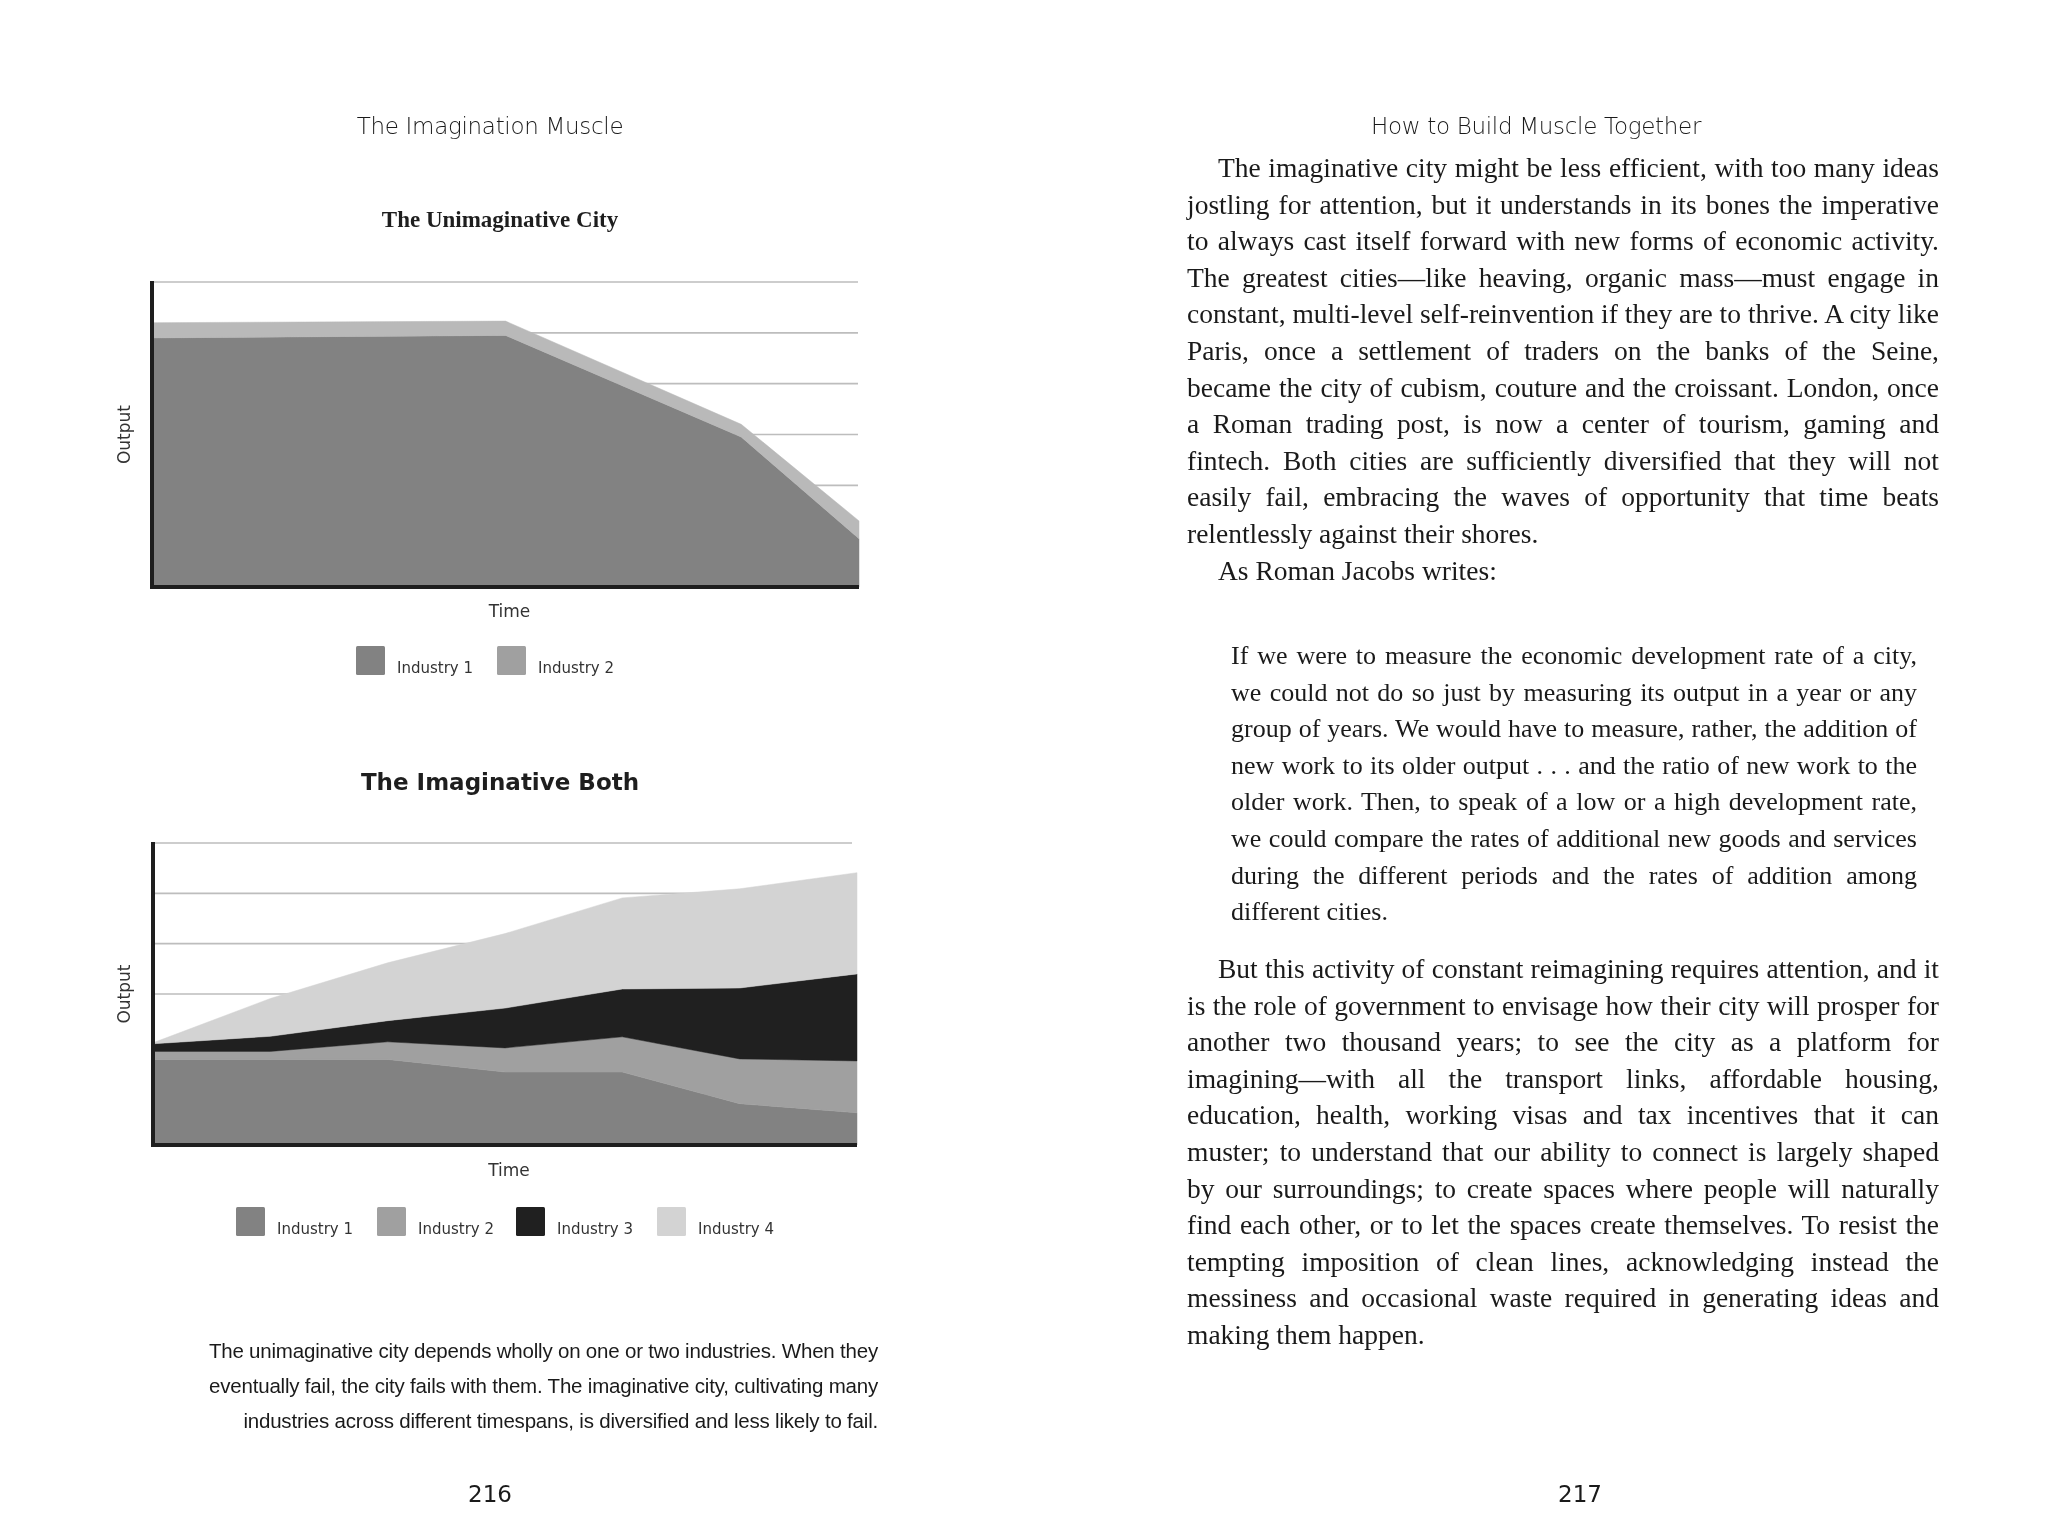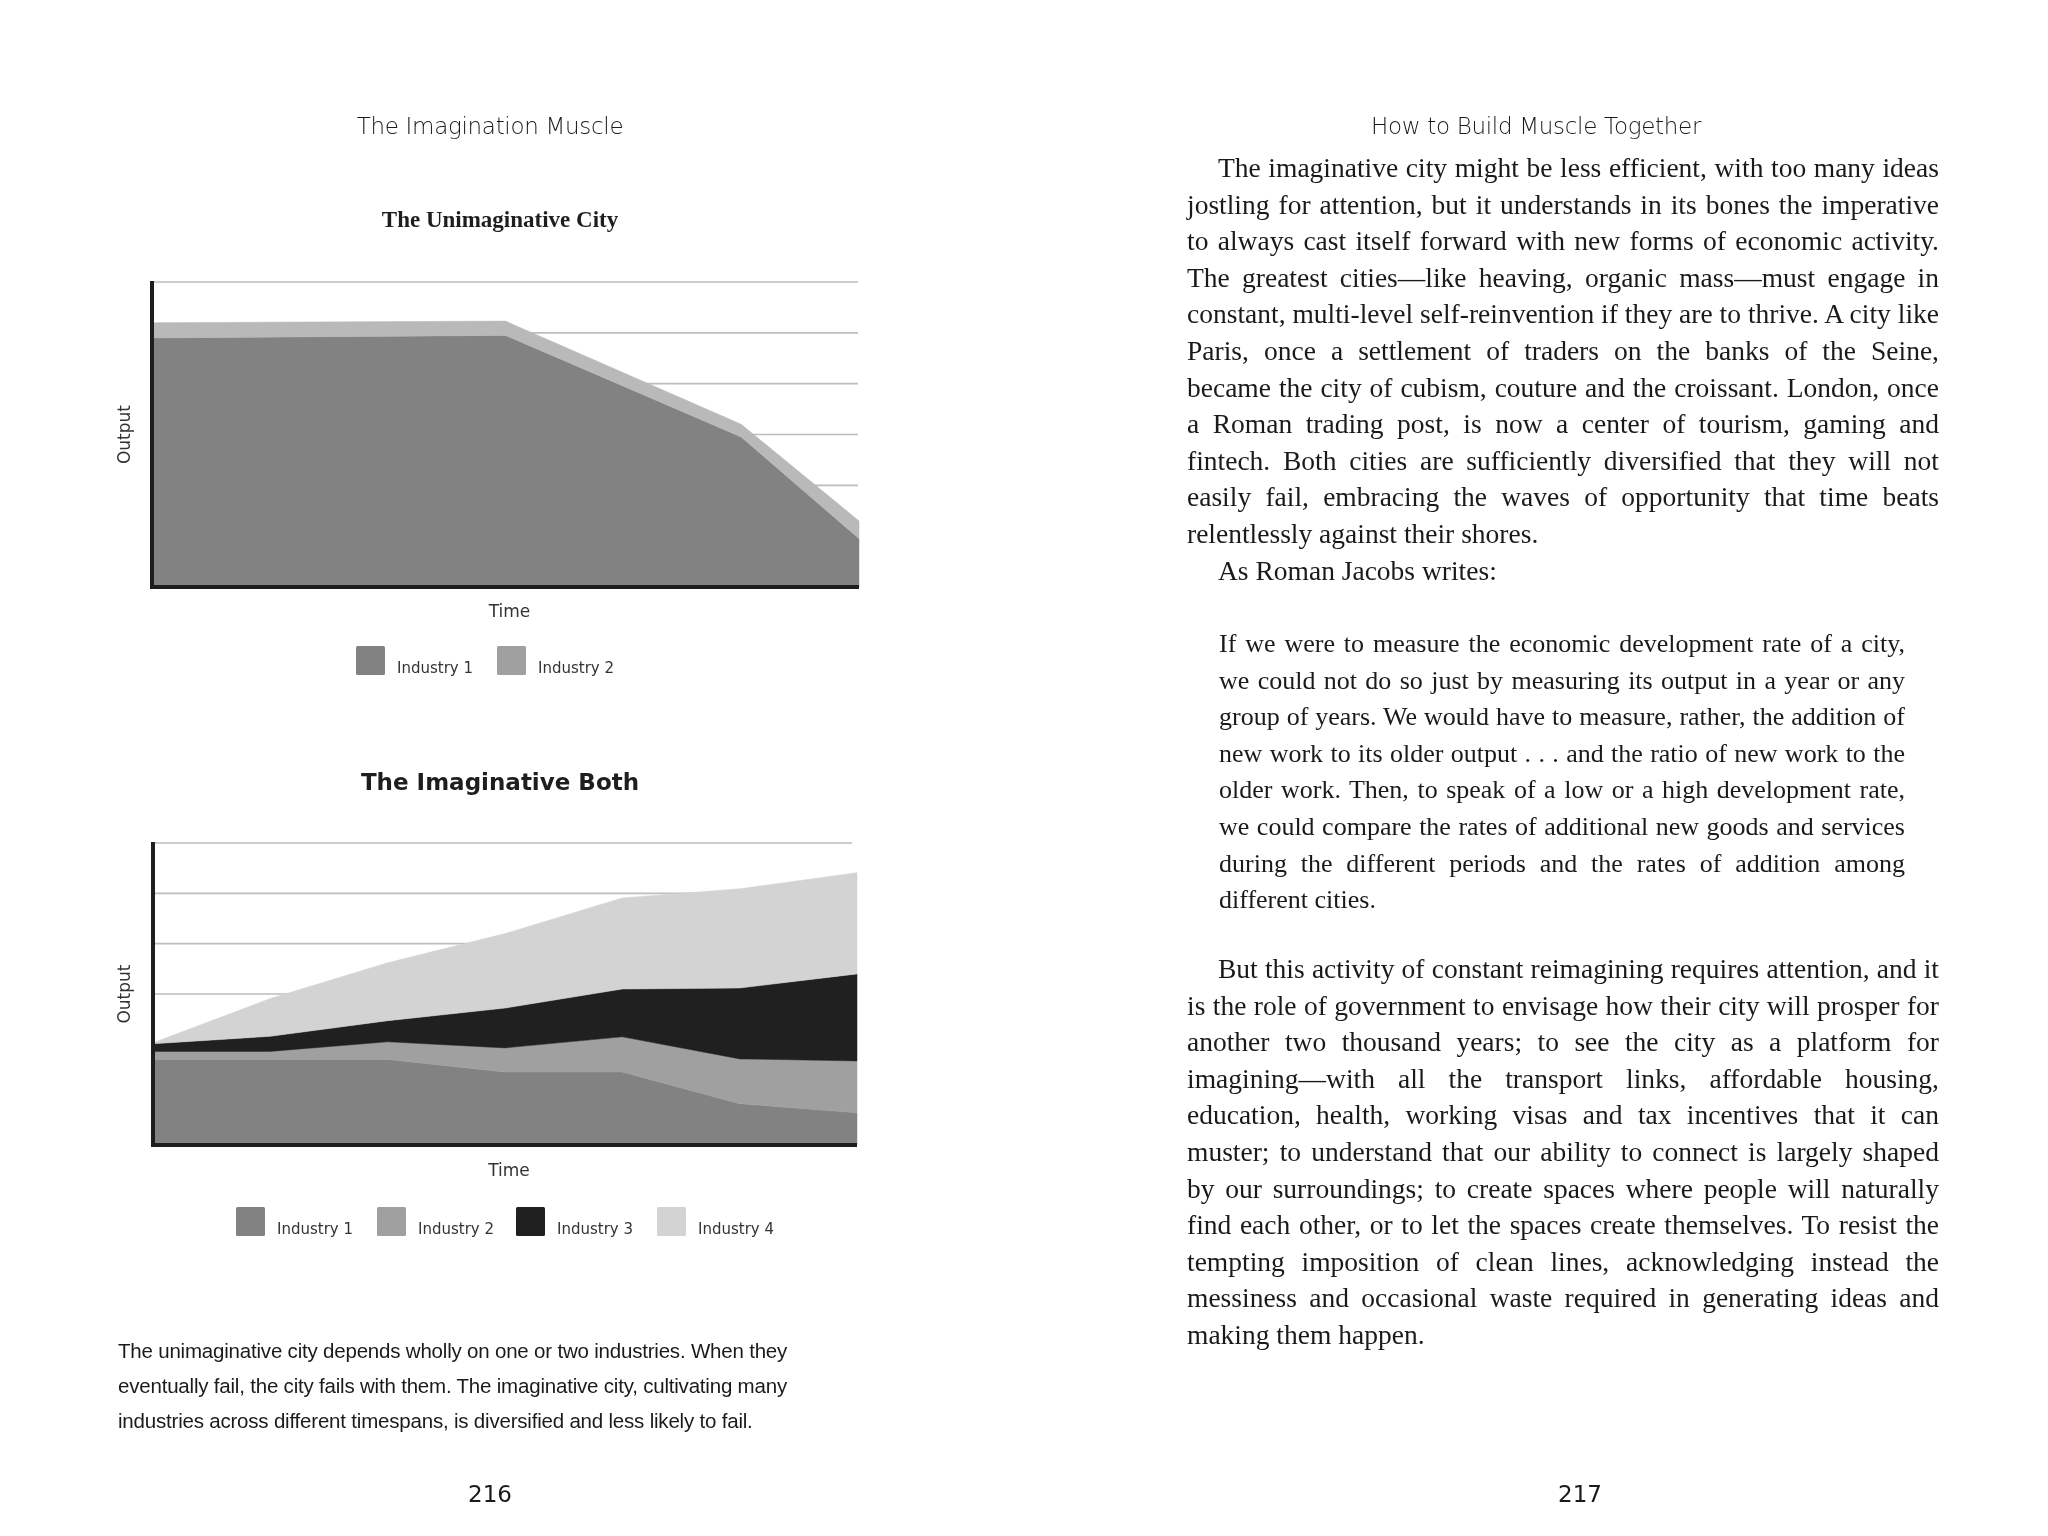--- a/index.html
+++ b/index.html
@@ -24,35 +24,35 @@
 
   .chart-title {
     position: absolute; left: 0; width: 1000px; text-align: center;
     font-family: "DejaVu Sans", sans-serif; font-weight: bold; font-size: 23px; color: #1e1e1e;
   }
   .chart-svg { position: absolute; left: 0; top: 0; }
   .axis-text { font-family: "DejaVu Sans", sans-serif; font-size: 17px; fill: #333; }
   .legend-text { font-family: "DejaVu Sans", sans-serif; font-size: 15px; fill: #333; }
 
   .caption {
-    position: absolute; left: 118px; width: 760px; top: 1292px; text-align: left;
+    position: absolute; left: 118px; width: 760px; top: 1292px; text-align: right;
     font-family: "Liberation Sans", sans-serif; font-size: 20.5px; line-height: 35px;
     color: #1a1a1a; letter-spacing: -0.2px;
   }
 
   .body-text {
     position: absolute; left: 1187px; width: 752px;
     font-family: Liberation Serif, serif; font-size: 27.5px; line-height: 36.6px;
     color: #1a1a1a; text-align: justify;
   }
   .body-text p { margin: 0; text-indent: 31px; text-align: justify; }
   .block-quote {
     position: absolute; left: 1219px; width: 686px;
     font-family: "Liberation Serif", serif; font-size: 26px; line-height: 36.6px;
-    color: #1a1a1a; text-align: justify; margin: 0;
+    color: #1a1a1a; text-align: justify; margin: 12px;
   }
 </style>
 </head>
 <body>
 
 <div class="page page-left">
   <div class="running-head">The Imagination Muscle</div>
 
   <div class="chart-title" style="top:166px;font-family:Liberation Serif, serif;">The Unimaginative City</div>
   <div class="chart-title" style="top:728px;">The Imaginative Both</div>

